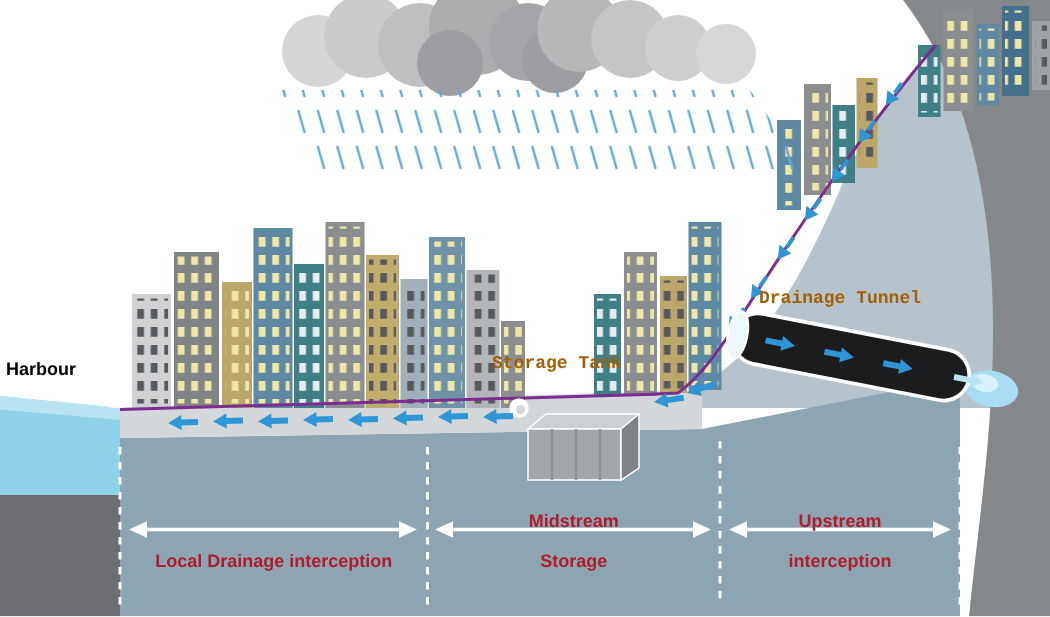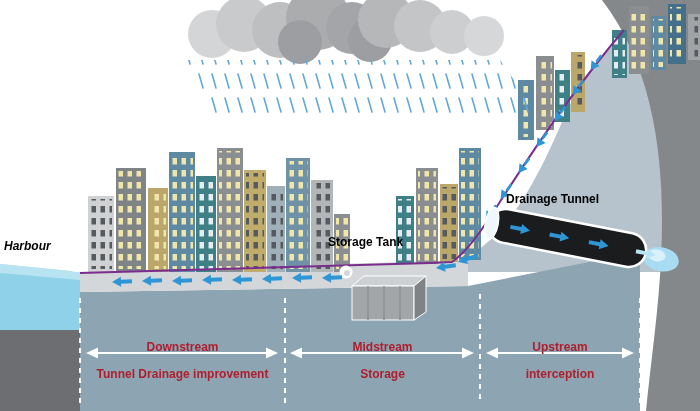--- a/index.html
+++ b/index.html
@@ -3,21 +3,21 @@
 <meta charset="utf-8">
 <style>
   html,body{margin:0;padding:0;background:#fff;}
   .stage{
     position:relative;width:700px;height:411px;overflow:hidden;
     font-family:"Liberation Sans",sans-serif;background:#ffffff;
   }
   .stage svg{position:absolute;left:0;top:0;}
   .lbl{position:absolute;font-weight:bold;font-size:12px;line-height:1.1;white-space:nowrap;}
   .lbl-black{color:#000000;}
-  .lbl-purple{color:#000000;}
+  .lbl-purple{color:#a16207;font-family:Liberation Mono, monospace;}
   .zone{position:absolute;text-align:center;color:#b01e2e;font-weight:bold;font-size:12px;}
   .zone .t{position:absolute;left:0;right:0;top:0;}
   .zone .s{position:absolute;left:0;right:0;top:27px;}
 </style>
 </head>
 <body>
 
 <div class="stage">
 
 <svg width="700" height="411" viewBox="0 0 700 411">
@@ -254,29 +254,28 @@
     <polygon points="278,353 266,347.5 266,358.5" stroke="none"></polygon>
     <line x1="300" y1="353" x2="464" y2="353"></line>
     <polygon points="290,353 302,347.5 302,358.5" stroke="none"></polygon>
     <polygon points="474,353 462,347.5 462,358.5" stroke="none"></polygon>
     <line x1="496" y1="353" x2="624" y2="353"></line>
     <polygon points="486,353 498,347.5 498,358.5" stroke="none"></polygon>
     <polygon points="634,353 622,347.5 622,358.5" stroke="none"></polygon>
   </g>
 </svg>
 
-<div class="lbl lbl-black" style="left:4px;top:240px;font-style:italic;">Harbour</div>
+<div class="lbl lbl-black" style="left:4px;top:240px;">Harbour</div>
 
 <div class="lbl lbl-purple" style="left:328px;top:236px;text-align:right;">Storage Tank</div>
 
 <div class="lbl lbl-purple" style="left:506px;top:193px;">Drainage Tunnel</div>
 
 <div class="zone" style="left:80px;top:340px;width:205px;height:50px;">
-  <div class="t">Downstream</div>
-  <div class="s">Tunnel Drainage improvement</div>
+  <div class="s">Local Drainage interception</div>
 </div>
 <div class="zone" style="left:480px;top:340px;width:160px;height:50px;">
   <div class="t">Upstream</div>
   <div class="s">interception</div>
 </div>
 <div class="zone" style="left:285px;top:340px;width:195px;height:50px;">
   <div class="t">Midstream</div>
   <div class="s">Storage</div>
 </div>
 

